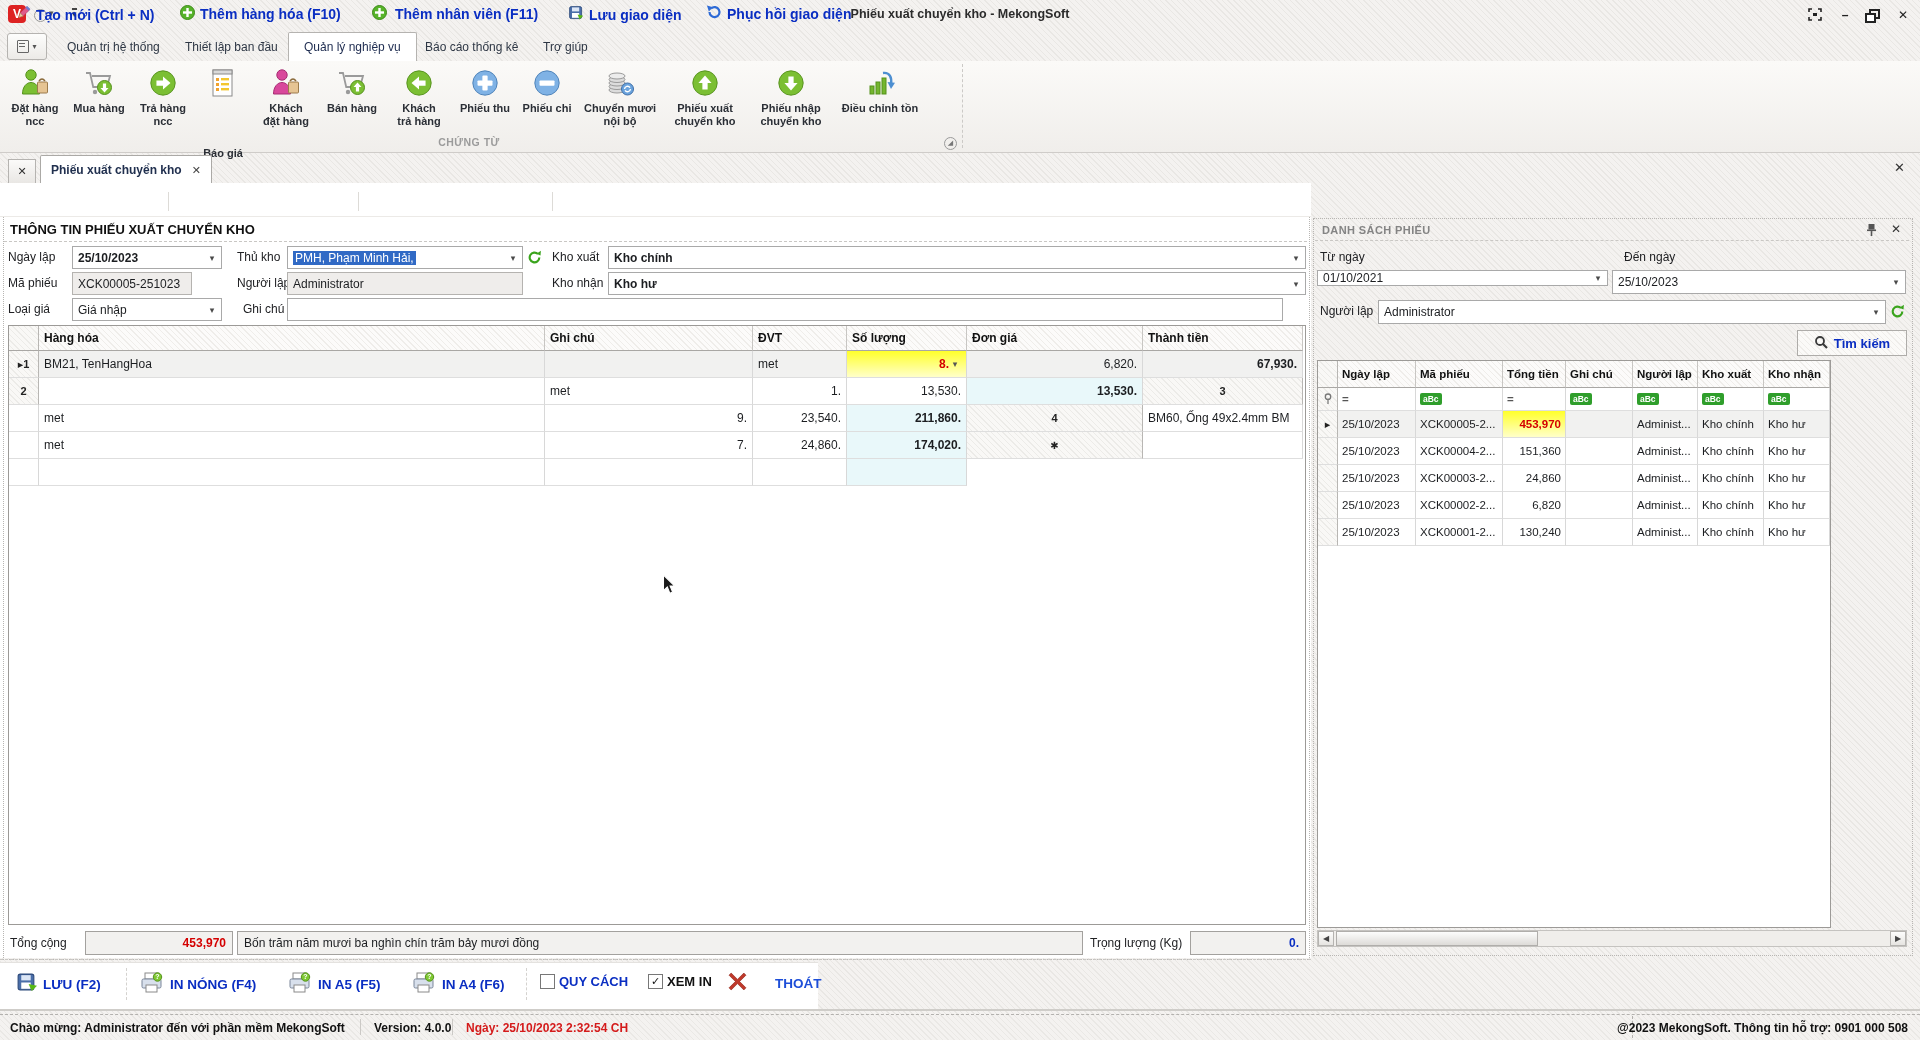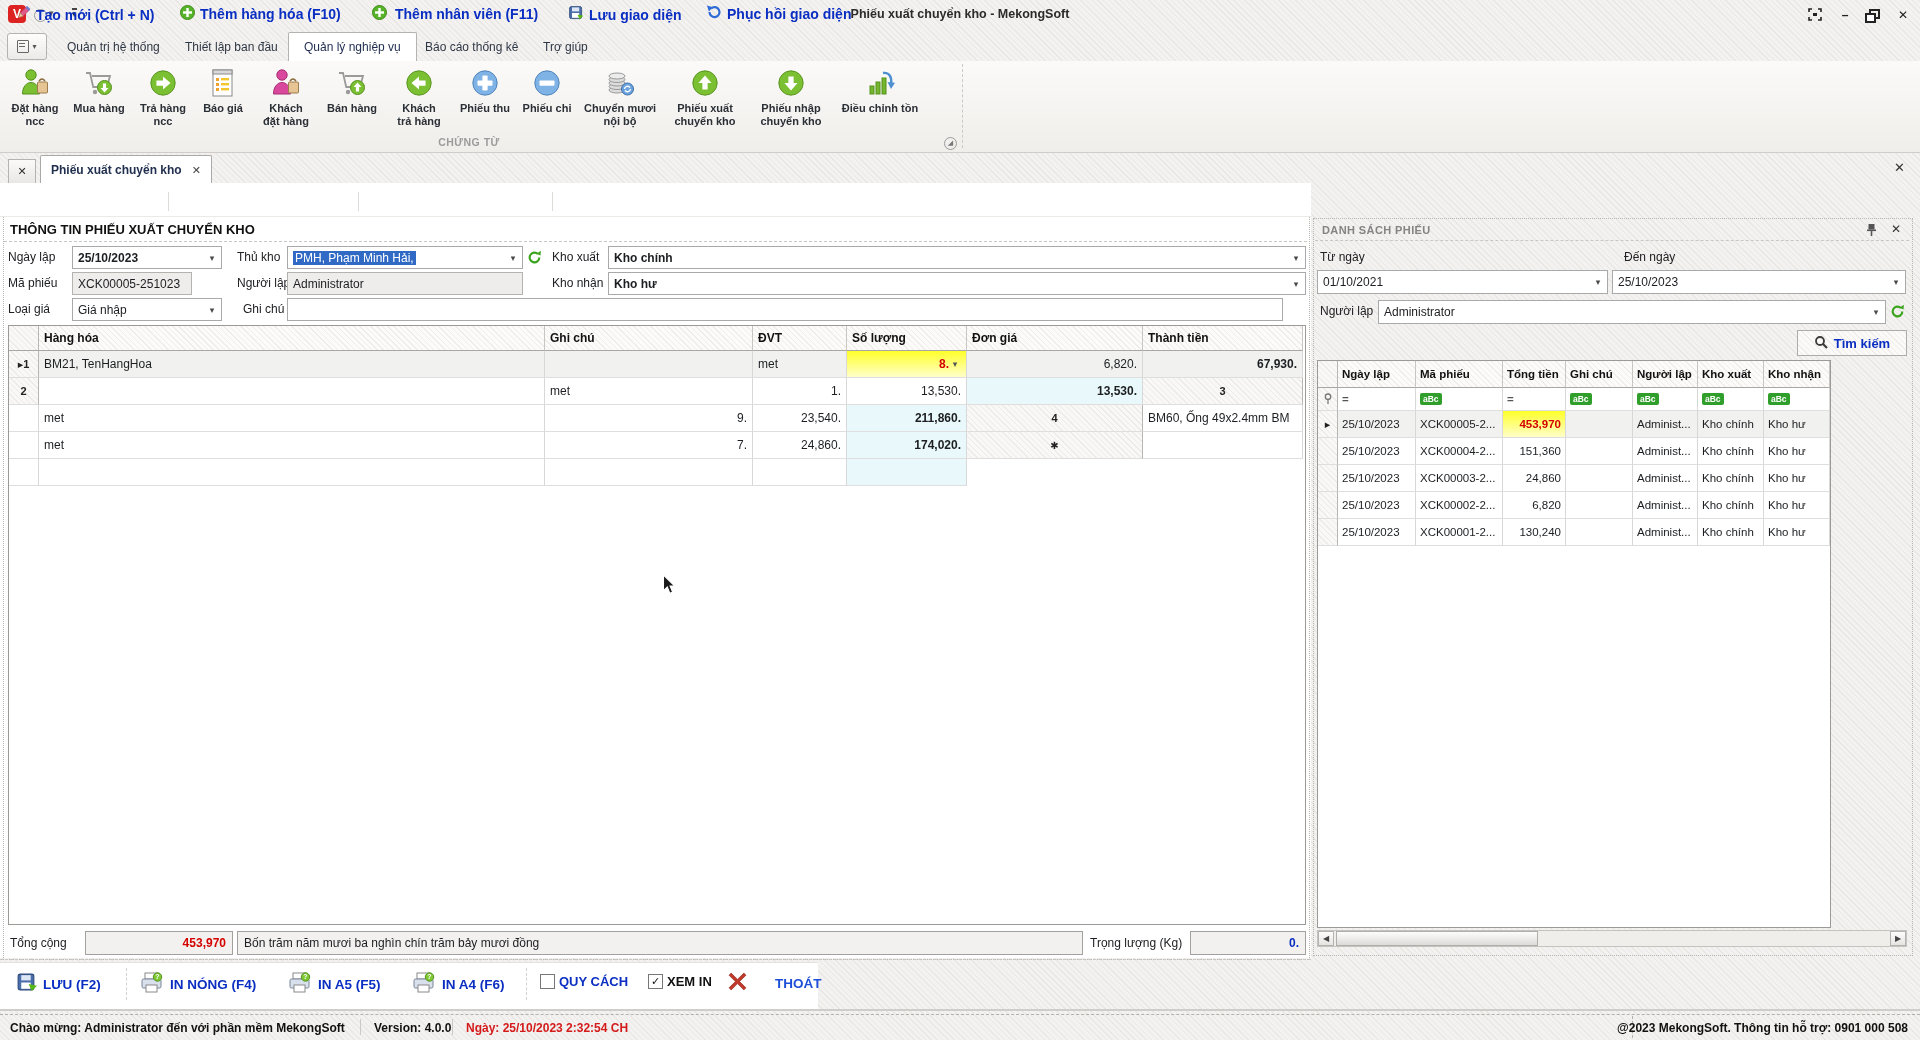--- a/index.html
+++ b/index.html
@@ -170,21 +170,21 @@
     <span class="ic">
       <svg width="30" height="30" viewBox="0 0 32 32">
           <circle cx="16" cy="16" r="13" fill="#7bbf33" stroke="#55911d"></circle>
           <path d="M24 16 l-8 -7 v4.2 h-7 v5.6 h7 v4.2 z" fill="#fff"></path>
         </svg>
     </span>
     <span class="lb">Trả hàng
 ncc</span>
   </div>
 
-  <div class="ritem" style="width:58px;">
+  <div class="ritem" style="width:58px;gap:45px;">
     <span class="ic">
       <svg width="28" height="30" viewBox="0 0 28 30">
           <rect x="4" y="2" width="19" height="26" fill="#fff" stroke="#8a8a8a"></rect>
           <rect x="4" y="2" width="19" height="4" fill="#d9d9d9" stroke="#8a8a8a"></rect>
           <rect x="7" y="10" width="3" height="3" fill="#f0a22e"></rect>
           <rect x="12" y="10" width="8" height="2.4" fill="#f3c62e"></rect>
           <rect x="7" y="15" width="3" height="3" fill="#f0a22e"></rect>
           <rect x="12" y="15" width="8" height="2.4" fill="#f3c62e"></rect>
           <rect x="7" y="20" width="3" height="3" fill="#f0a22e"></rect>
           <rect x="12" y="20" width="8" height="2.4" fill="#f3c62e"></rect>
@@ -565,21 +565,21 @@
       <rect x="2.5" y="1" width="6" height="5.5" fill="#555"></rect>
       <rect x="1" y="6.5" width="9" height="1.6" fill="#555"></rect>
       <line x1="5.5" y1="8.1" x2="5.5" y2="13" stroke="#555" stroke-width="1.6"></line>
     </svg>
 </div>
 <div class="abs" style="left:1891px;top:222px;font-weight:bold;font-size:12px;color:#333;">✕</div>
 <div class="abs dash-h" style="left:1315px;top:240px;width:594px;"></div>
 
 <div class="abs lbl" style="left:1320px;top:250px;">Từ ngày</div>
 <div class="abs lbl" style="left:1624px;top:250px;">Đến ngày</div>
-<div class="abs combo" style="left:1317px;top:270px;width:291px;height:24px;">
+<div class="abs combo" style="left:1317px;top:270px;width:291px;height:16px;">
   <span class="val">01/10/2021</span>
   <span class="caret">▾</span>
 </div>
 <div class="abs combo" style="left:1612px;top:270px;width:294px;height:24px;">
   <span class="val">25/10/2023</span>
   <span class="caret">▾</span>
 </div>
 <div class="abs lbl" style="left:1320px;top:304px;">Người lập</div>
 <div class="abs combo" style="left:1378px;top:300px;width:508px;height:24px;">
   <span class="val">Administrator</span>

